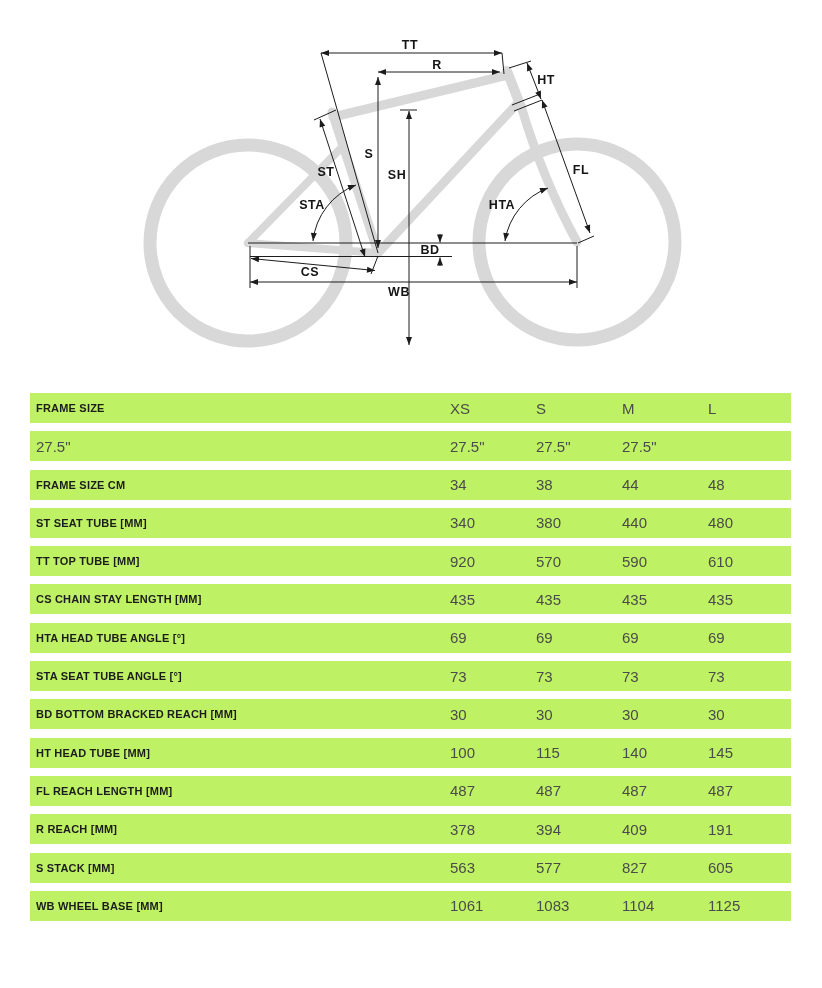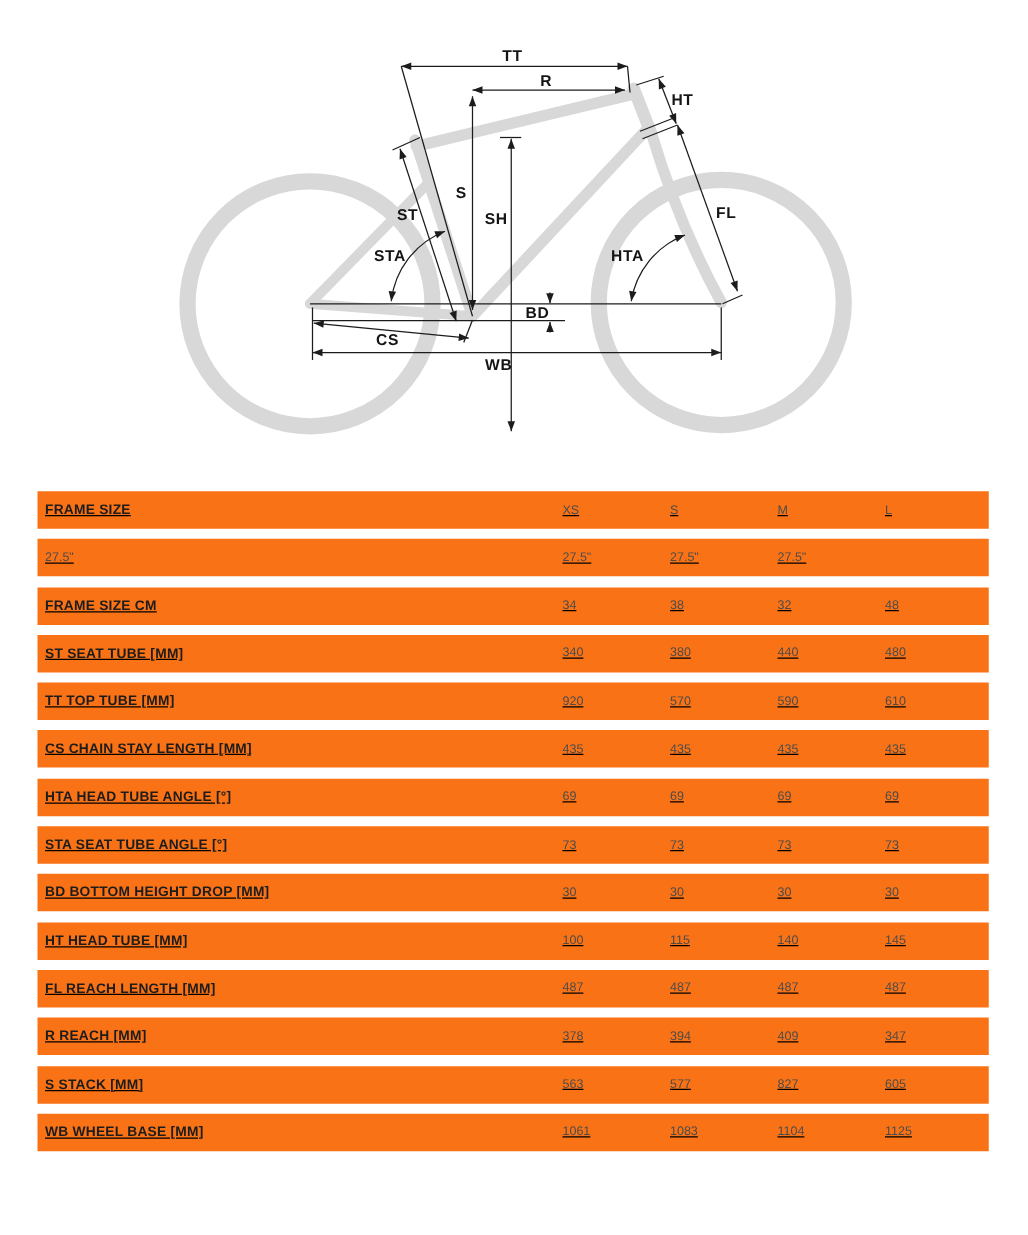--- a/index.html
+++ b/index.html
@@ -21,34 +21,33 @@
   .geo-table{
     margin:13px 0 0 30px;
     width:761px;
   }
   .geo-row{
     display:grid;
     grid-template-columns:414px 86px 86px 86px 1fr;
     align-items:center;
     height:30px;
     margin-bottom:8.3px;
-    background:#f97316;
+    background:#bef264;
     padding-left:6px;
     box-sizing:border-box;
-    text-decoration:underline;
   }
   .geo-label{
     font-size:11px;
     font-weight:bold;
     color:#1c1c1c;
     letter-spacing:0.2px;
     white-space:nowrap;
   }
   .geo-val{
-    font-size:10px;
+    font-size:15px;
     color:#4b4b4b;
     white-space:nowrap;
   }
 </style>
 </head>
 <body>
 
 <div class="page">
 
   <div class="diagram-wrap">
@@ -144,21 +143,21 @@
       <div class="geo-val">27.5"</div>
       <div class="geo-val">27.5"</div>
       <div class="geo-val">27.5"</div>
       <div class="geo-val">27.5"</div>
     </div>
 
     <div class="geo-row">
       <div class="geo-label">FRAME SIZE CM</div>
       <div class="geo-val">34</div>
       <div class="geo-val">38</div>
-      <div class="geo-val">32</div>
+      <div class="geo-val">44</div>
       <div class="geo-val">48</div>
     </div>
 
     <div class="geo-row">
       <div class="geo-label">ST SEAT TUBE [MM]</div>
       <div class="geo-val">340</div>
       <div class="geo-val">380</div>
       <div class="geo-val">440</div>
       <div class="geo-val">480</div>
     </div>
@@ -189,21 +188,21 @@
 
     <div class="geo-row">
       <div class="geo-label">STA SEAT TUBE ANGLE [°]</div>
       <div class="geo-val">73</div>
       <div class="geo-val">73</div>
       <div class="geo-val">73</div>
       <div class="geo-val">73</div>
     </div>
 
     <div class="geo-row">
-      <div class="geo-label">BD BOTTOM HEIGHT DROP [MM]</div>
+      <div class="geo-label">BD BOTTOM BRACKED REACH [MM]</div>
       <div class="geo-val">30</div>
       <div class="geo-val">30</div>
       <div class="geo-val">30</div>
       <div class="geo-val">30</div>
     </div>
 
     <div class="geo-row">
       <div class="geo-label">HT HEAD TUBE [MM]</div>
       <div class="geo-val">100</div>
       <div class="geo-val">115</div>
@@ -217,21 +216,21 @@
       <div class="geo-val">487</div>
       <div class="geo-val">487</div>
       <div class="geo-val">487</div>
     </div>
 
     <div class="geo-row">
       <div class="geo-label">R REACH [MM]</div>
       <div class="geo-val">378</div>
       <div class="geo-val">394</div>
       <div class="geo-val">409</div>
-      <div class="geo-val">347</div>
+      <div class="geo-val">191</div>
     </div>
 
     <div class="geo-row">
       <div class="geo-label">S STACK [MM]</div>
       <div class="geo-val">563</div>
       <div class="geo-val">577</div>
       <div class="geo-val">827</div>
       <div class="geo-val">605</div>
     </div>
 

